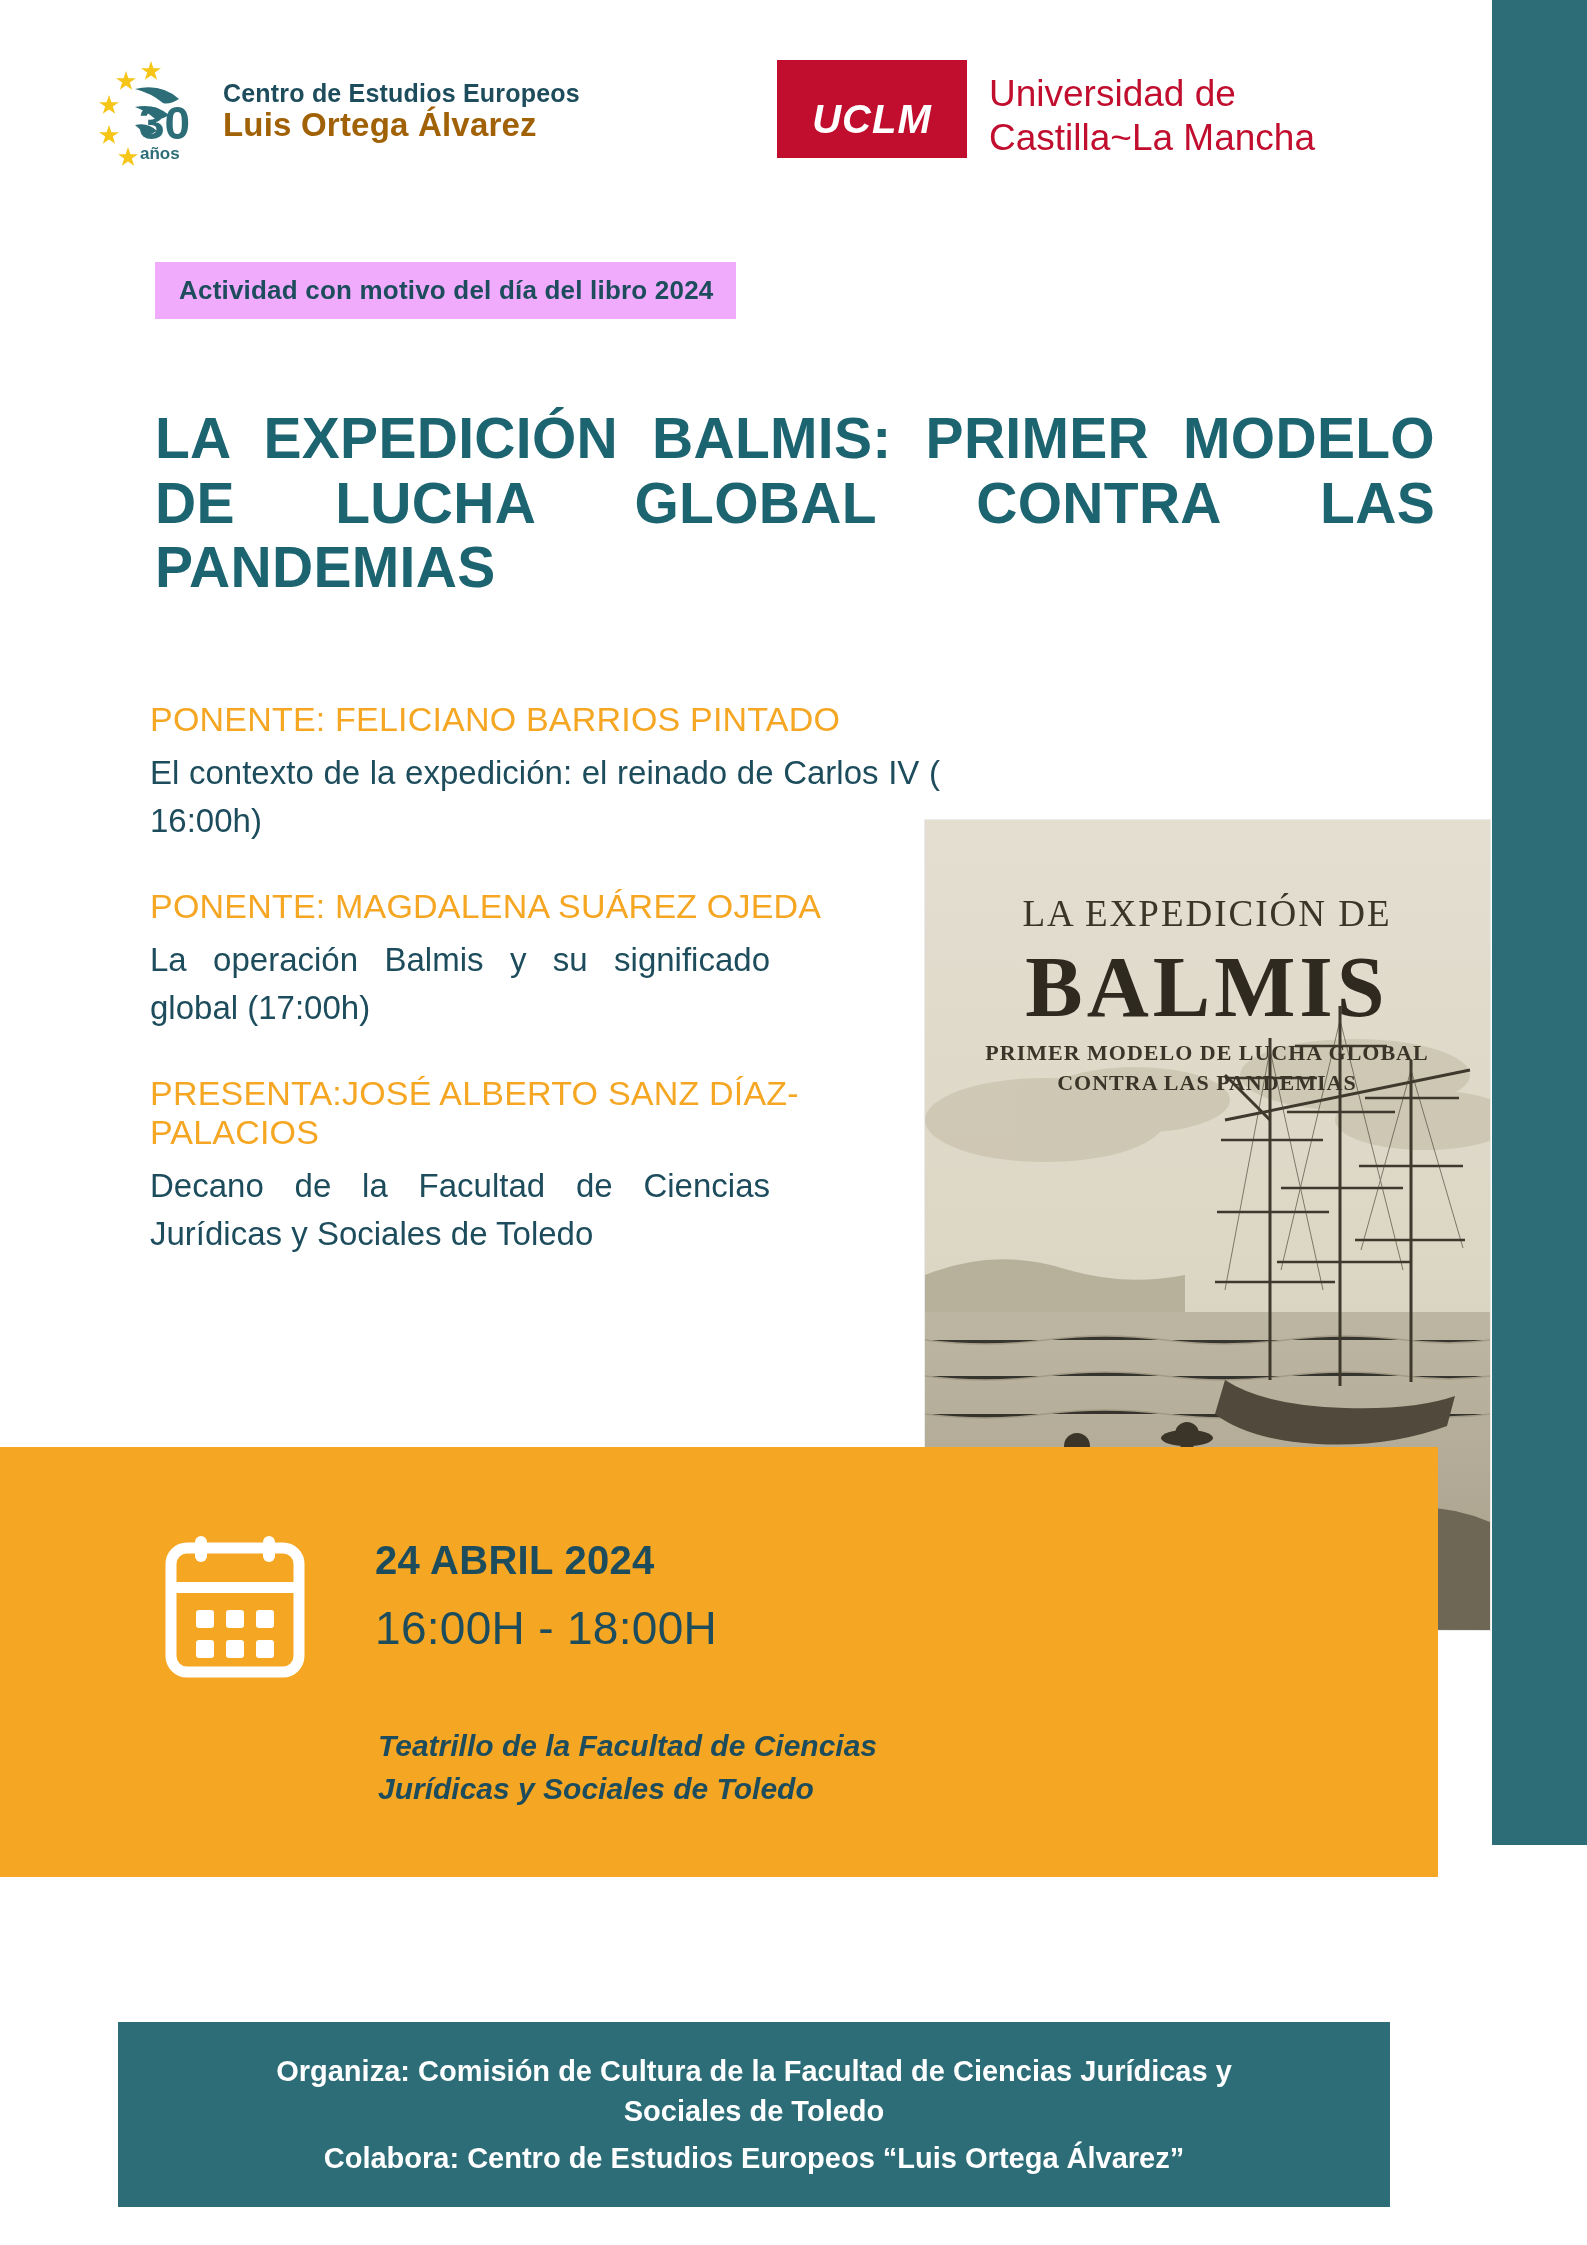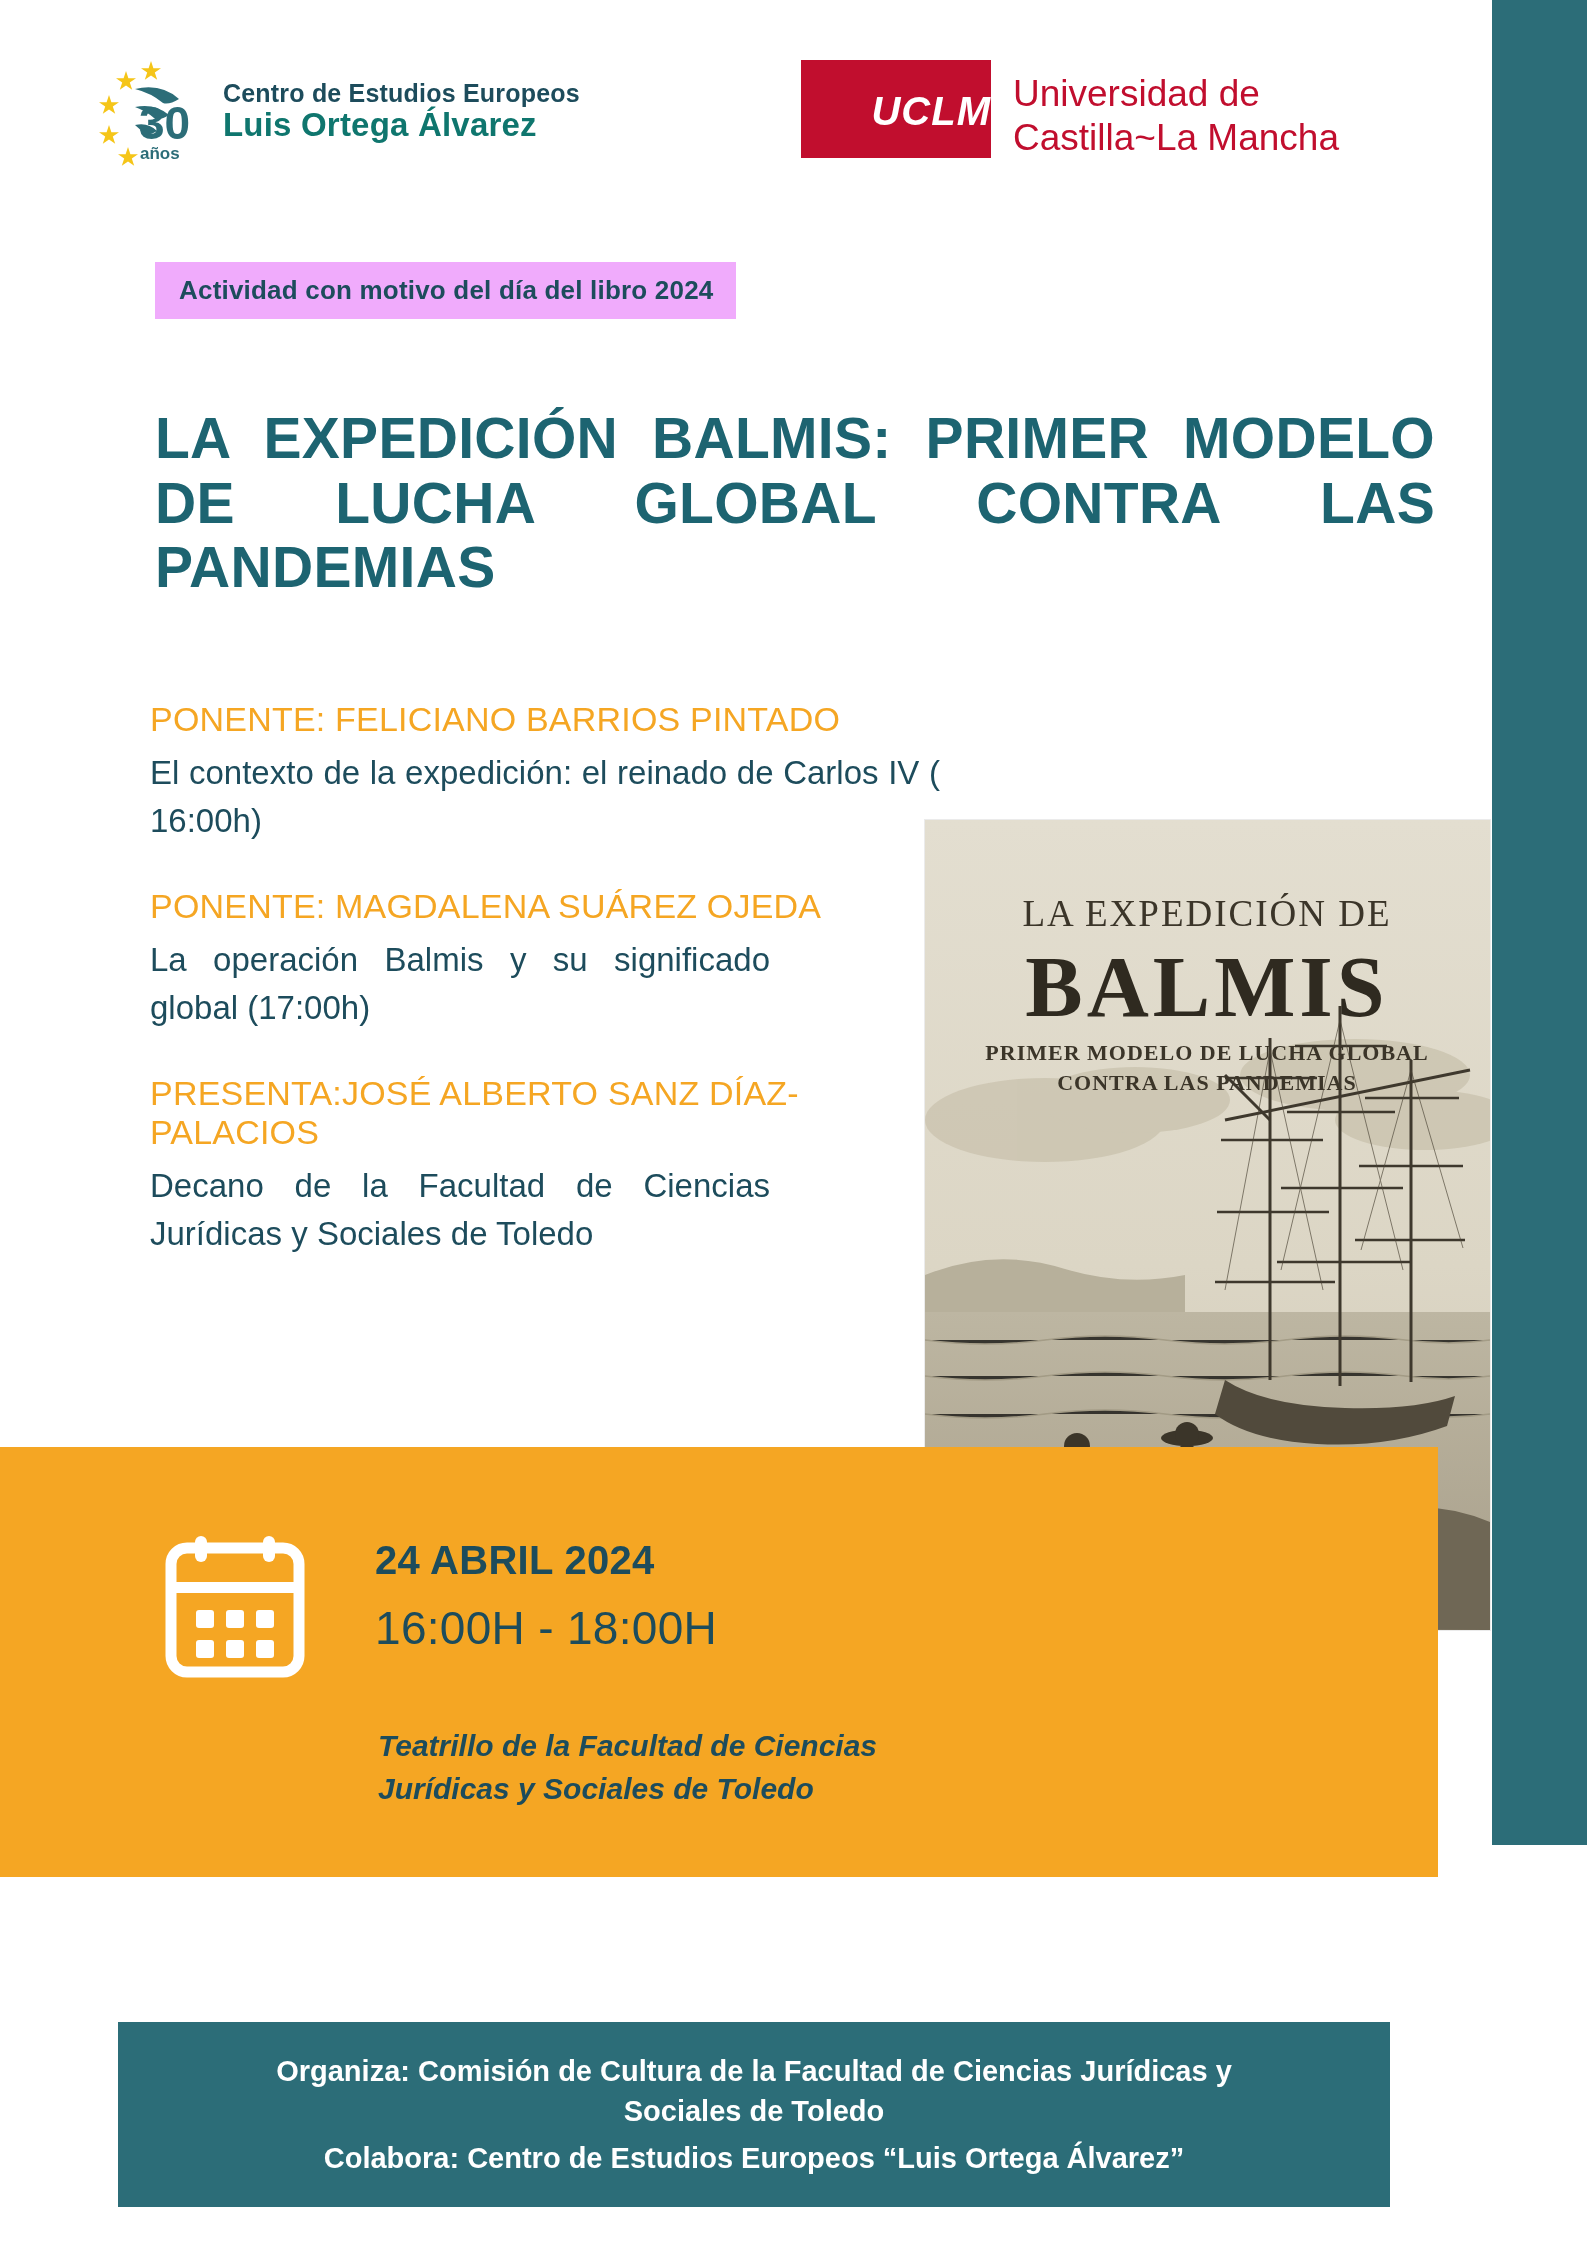--- a/index.html
+++ b/index.html
@@ -53,40 +53,39 @@
   }
   .cee-text .l1 {
     font-size: 25px;
     font-weight: 600;
     color: #1d4c5c;
     letter-spacing: .2px;
   }
   .cee-text .l2 {
     font-size: 33px;
     font-weight: 700;
-    color: #0f766e;
+    color: #a16207;
     letter-spacing: .2px;
   }
   .uclm-logo {
     position: absolute;
     left: 682px;
     top: 5px;
     display: flex;
     align-items: flex-start;
   }
   .uclm-mark {
     width: 190px;
     height: 98px;
     background: #c10e2e;
     display: flex;
     align-items: flex-end;
-    justify-content: flex-end;
-    padding-bottom: 24px;
+    justify-content: center;
+    padding-bottom: 16px;
     box-sizing: border-box;
-    margin-left: 24px;
   }
   .uclm-mark .uclm-word {
     color: #ffffff;
     font-size: 40px;
     font-weight: 700;
     letter-spacing: 1px;
     font-style: italic;
   }
   .uclm-name {
     margin-left: 22px;

